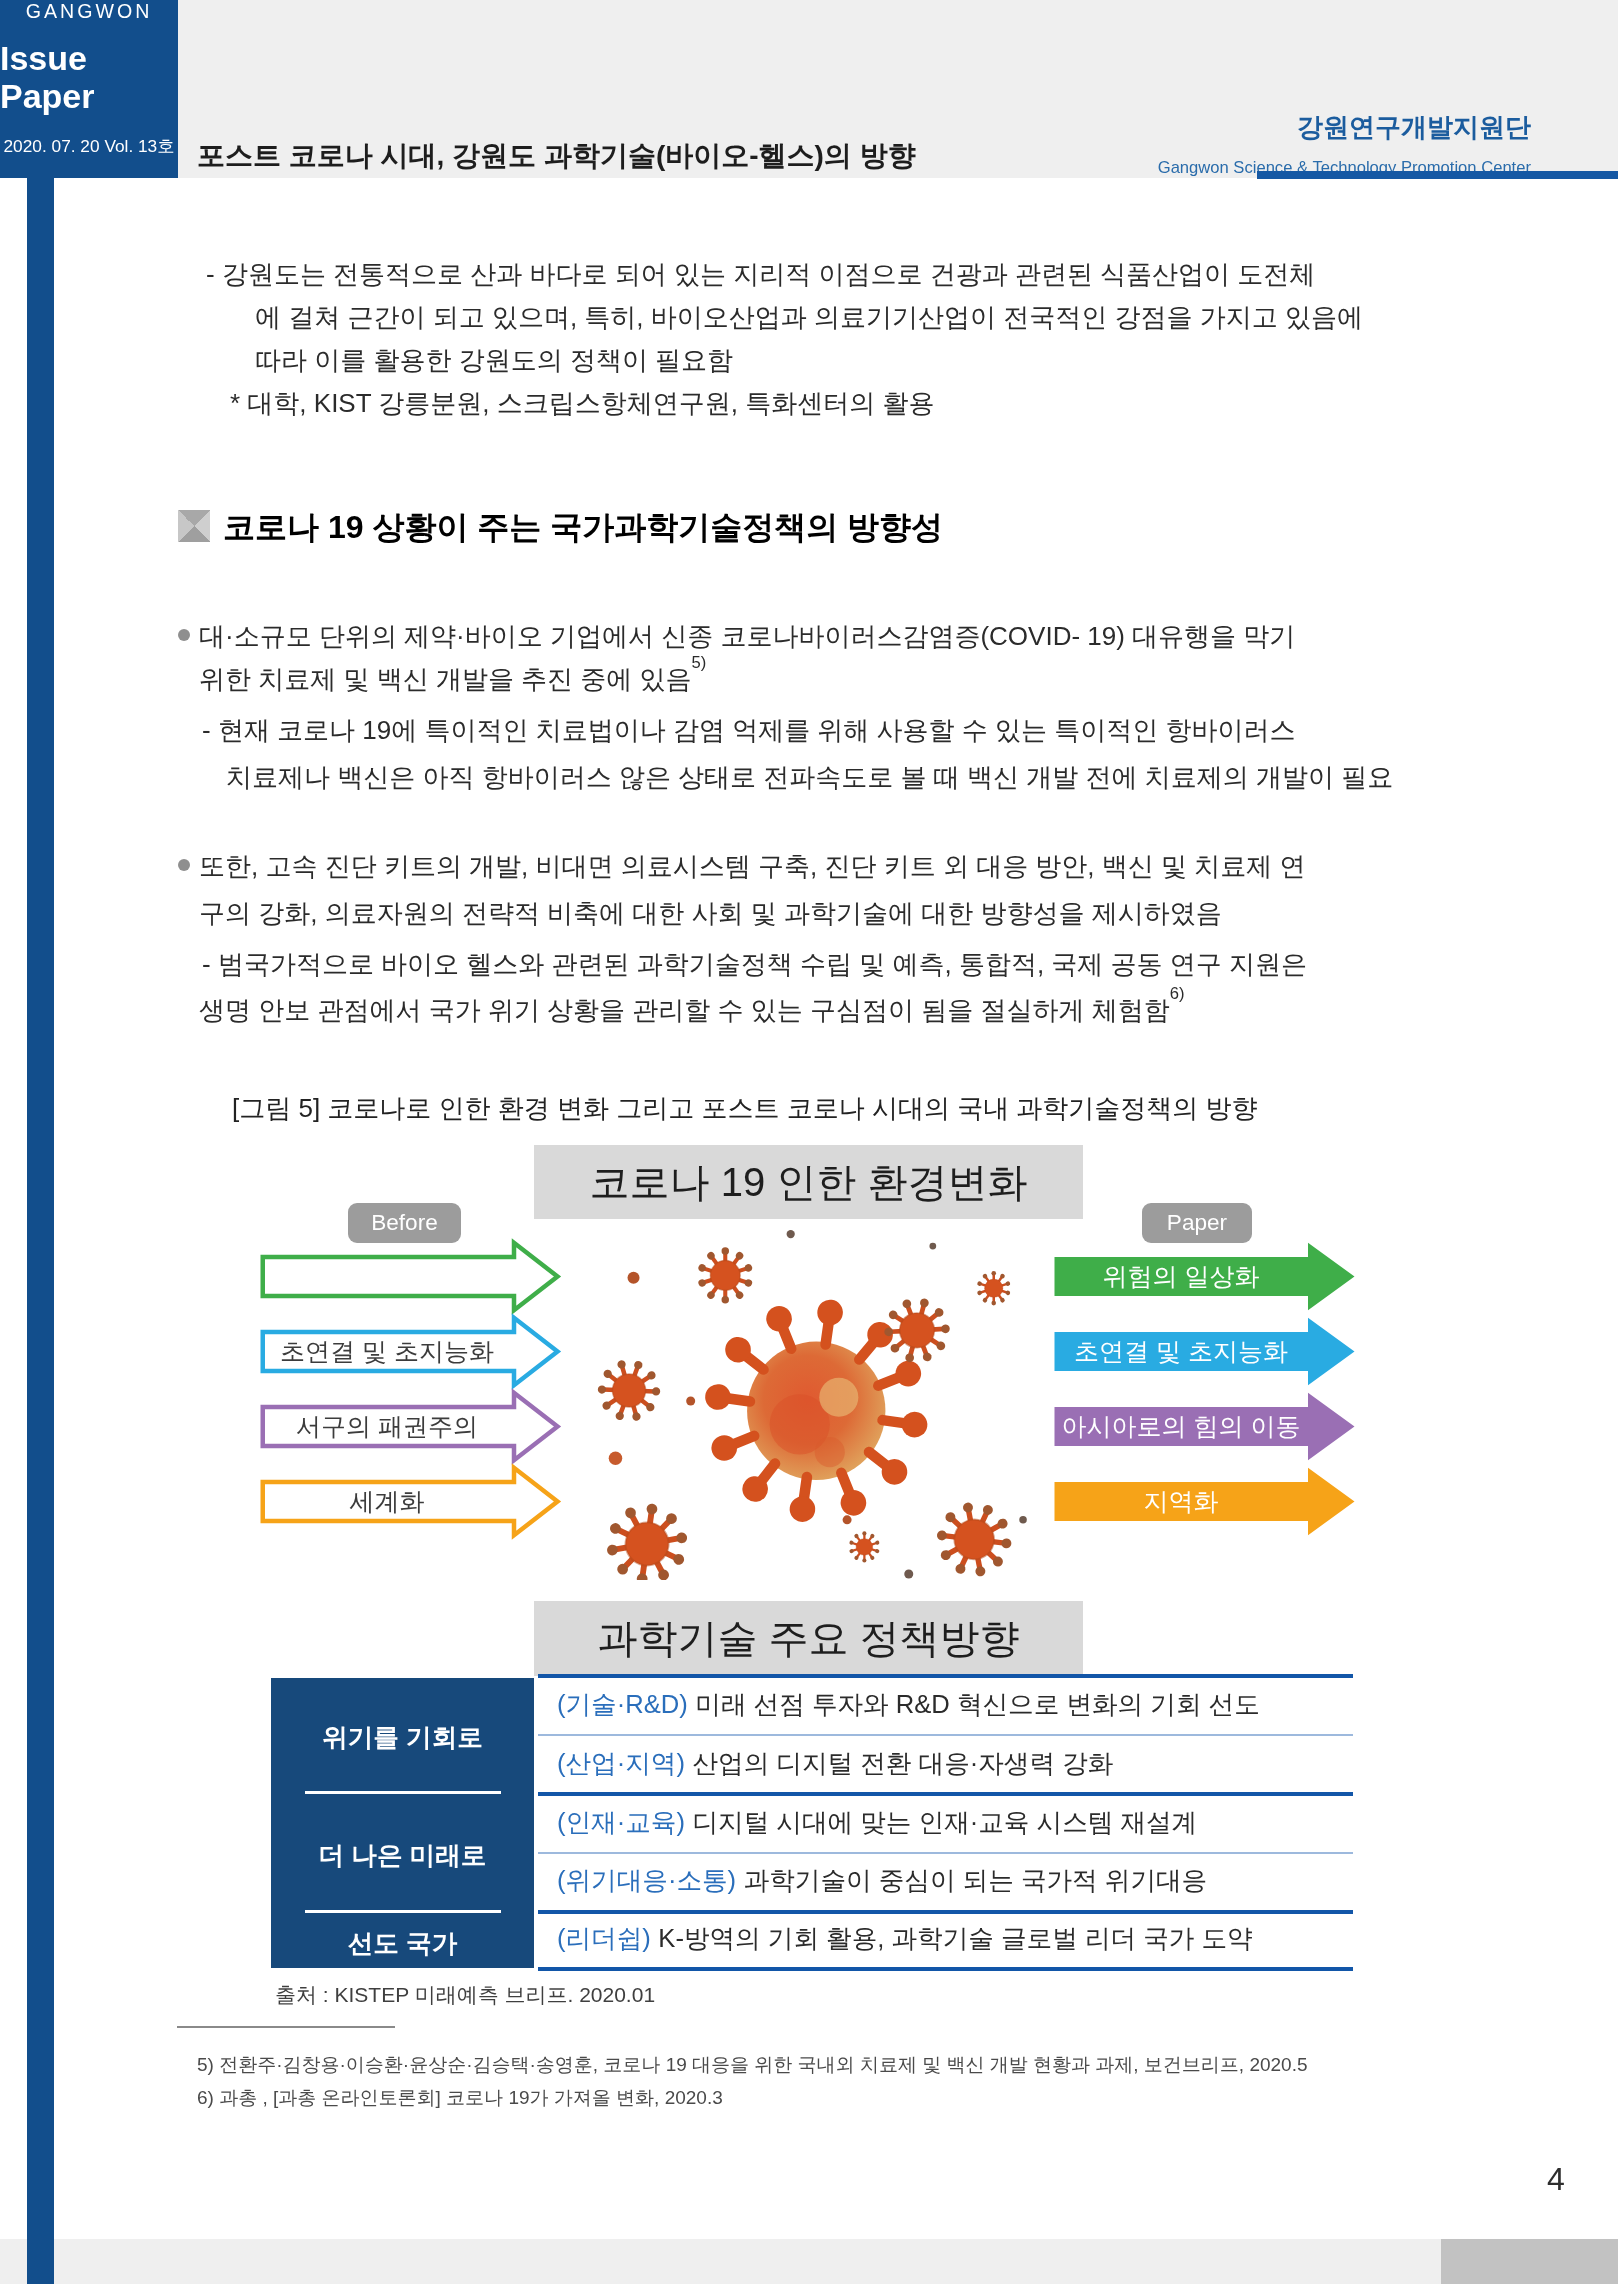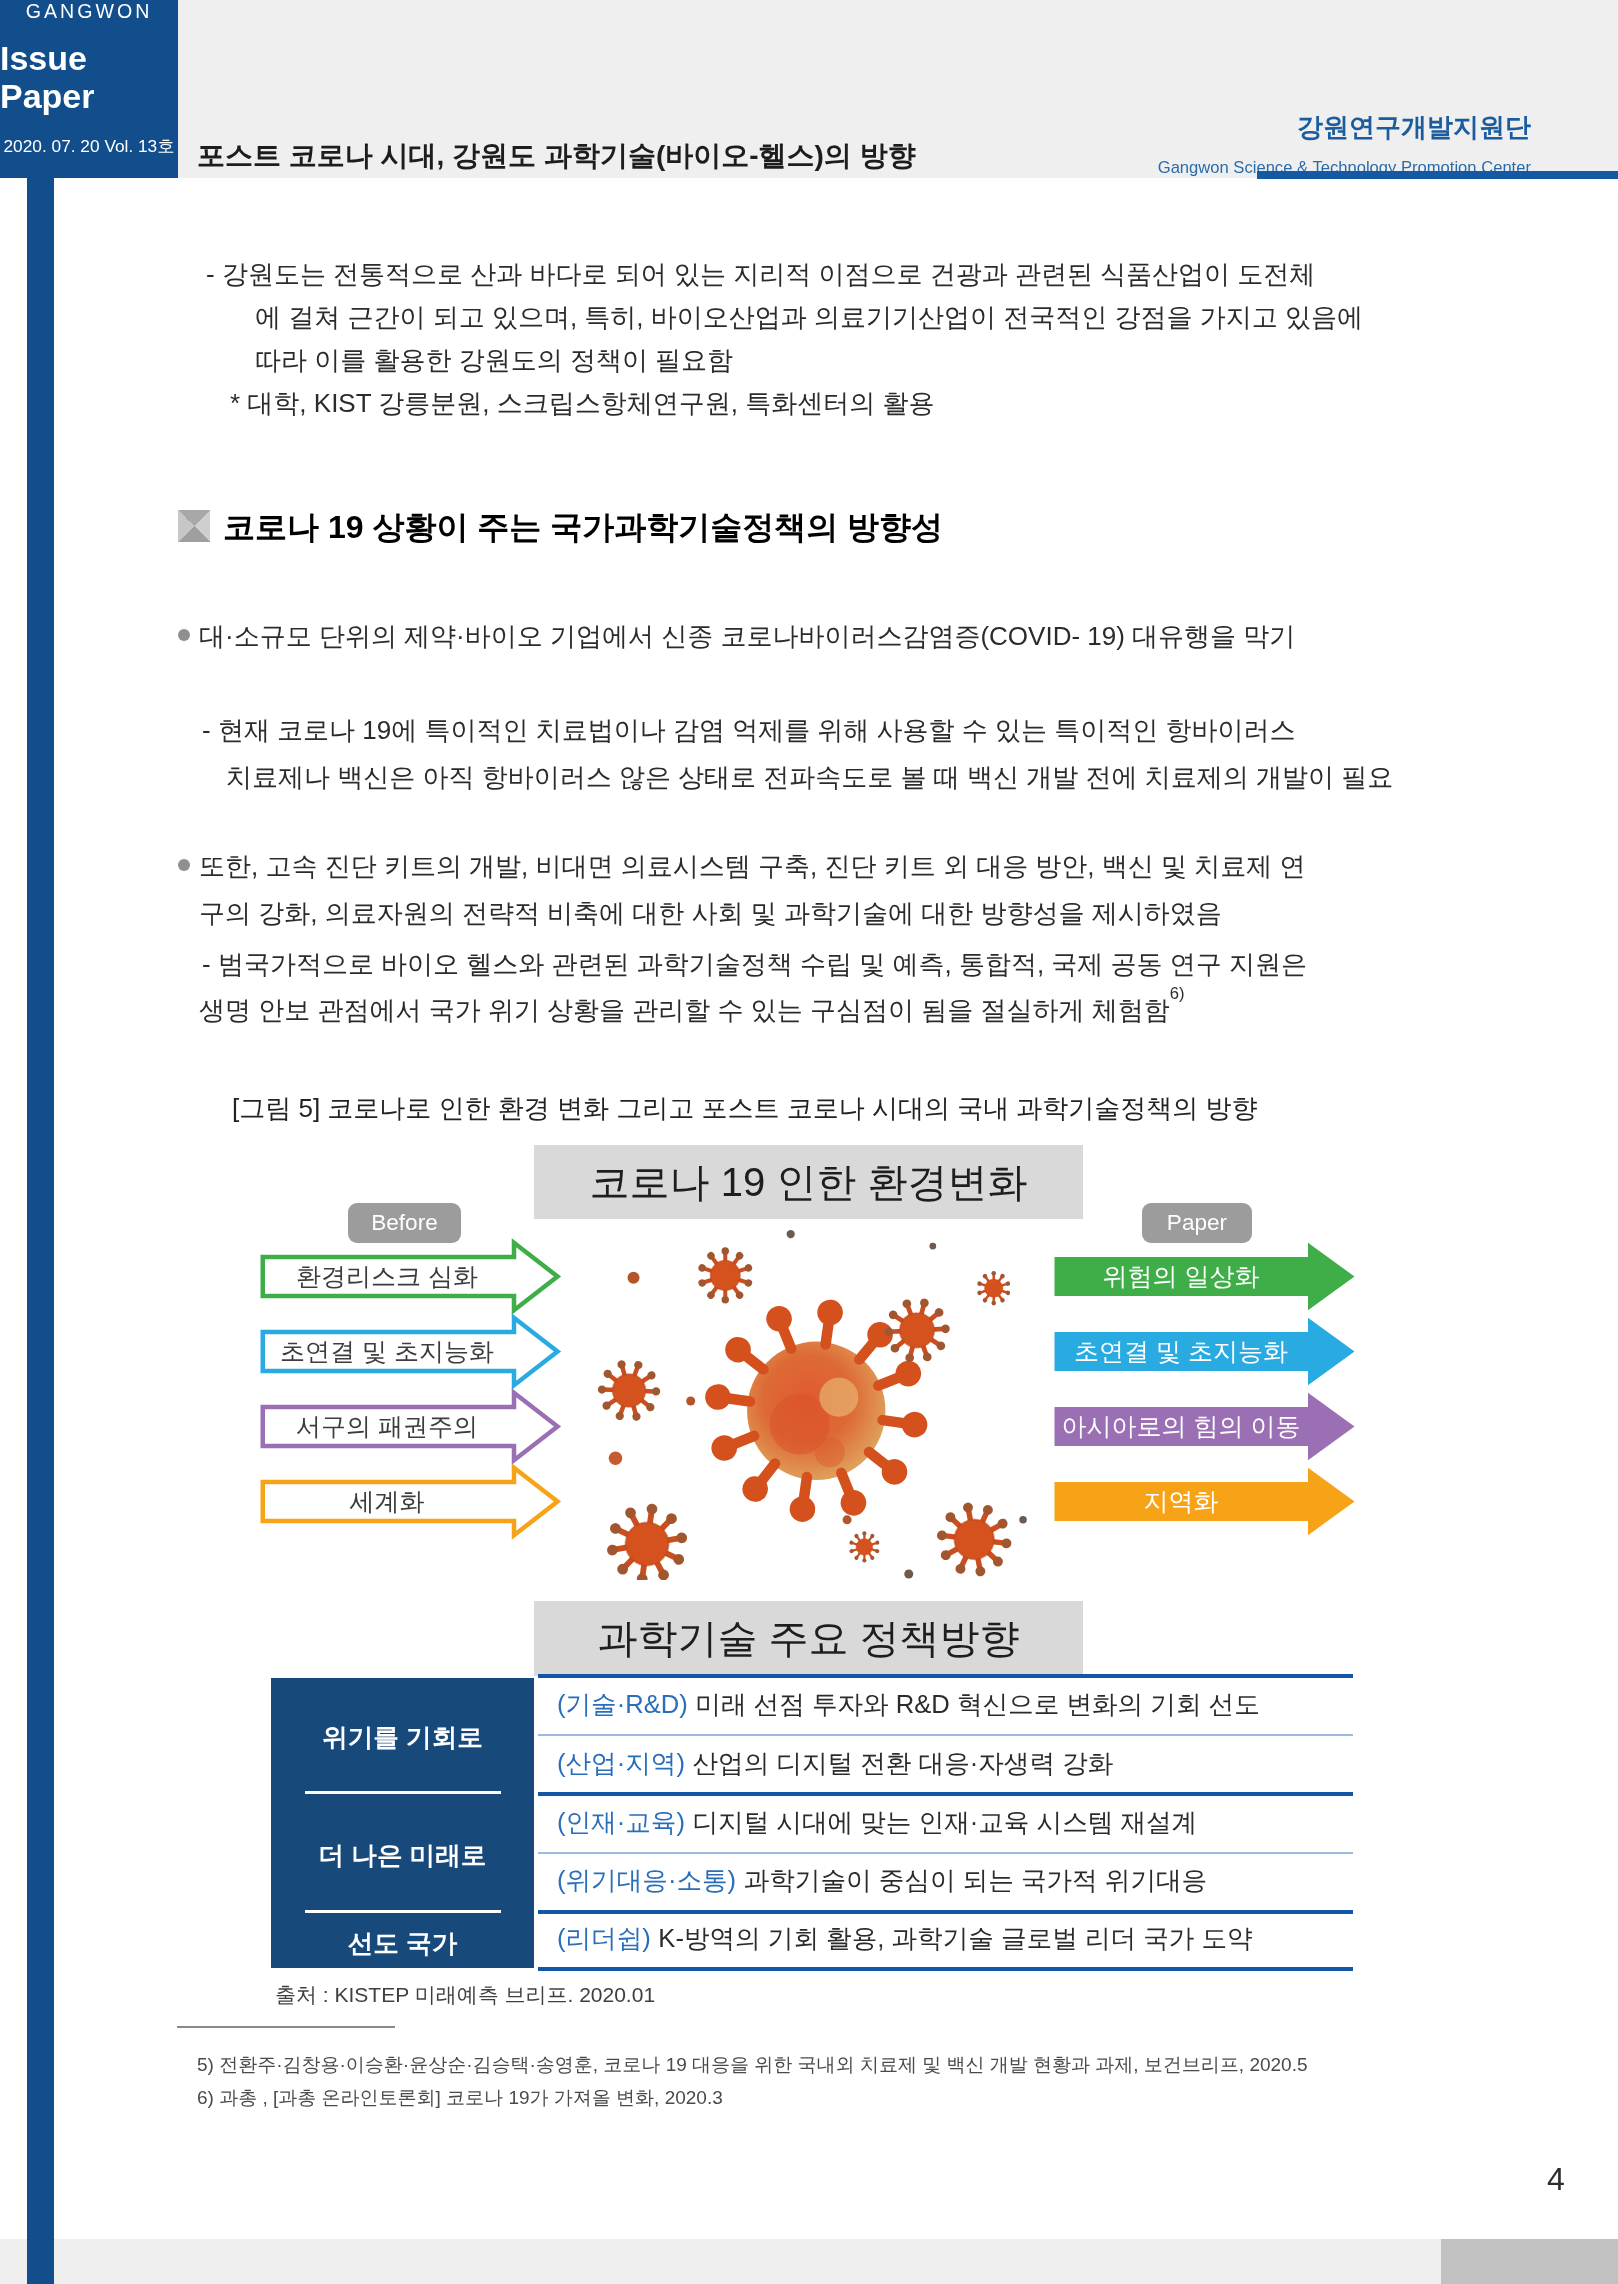--- a/index.html
+++ b/index.html
@@ -85,20 +85,23 @@
   <div class="tline" style="left:206px;top:257px">- 강원도는 전통적으로 산과 바다로 되어 있는 지리적 이점으로 건광과 관련된 식품산업이 도전체</div>
   <div class="tline" style="left:255px;top:300px">에 걸쳐 근간이 되고 있으며, 특히, 바이오산업과 의료기기산업이 전국적인 강점을 가지고 있음에</div>
   <div class="tline" style="left:255px;top:343px">따라 이를 활용한 강원도의 정책이 필요함</div>
   <div class="tline" style="left:230px;top:386px">* 대학, KIST 강릉분원, 스크립스항체연구원, 특화센터의 활용</div>
 
   <div class="abs section-bullet"></div>
   <div class="abs section-heading">코로나 19 상황이 주는 국가과학기술정책의 방향성</div>
 
   <div class="bullet-dot" style="left:178px;top:629px"></div>
   <div class="tline" style="left:199px;top:619px">대·소규모 단위의 제약·바이오 기업에서 신종 코로나바이러스감염증(COVID- 19) 대유행을 막기</div>
+  <div class="tline" style="left:199px;top:662px">
+    <span>위한 치료제 및 백신 개발을 추진 중에 있음</span><sup class="fnref">5)</sup>
+  </div>
   <div class="tline" style="left:202px;top:713px">- 현재 코로나 19에 특이적인 치료법이나 감염 억제를 위해 사용할 수 있는 특이적인 항바이러스</div>
   <div class="tline" style="left:226px;top:760px">치료제나 백신은 아직 항바이러스 않은 상태로 전파속도로 볼 때 백신 개발 전에 치료제의 개발이 필요</div>
 
   <div class="bullet-dot" style="left:178px;top:859px"></div>
   <div class="tline" style="left:199px;top:849px">또한, 고속 진단 키트의 개발, 비대면 의료시스템 구축, 진단 키트 외 대응 방안, 백신 및 치료제 연</div>
   <div class="tline" style="left:199px;top:896px">구의 강화, 의료자원의 전략적 비축에 대한 사회 및 과학기술에 대한 방향성을 제시하였음</div>
   <div class="tline" style="left:202px;top:947px">- 범국가적으로 바이오 헬스와 관련된 과학기술정책 수립 및 예측, 통합적, 국제 공동 연구 지원은</div>
   <div class="tline" style="left:199px;top:993px">
     <span>생명 안보 관점에서 국가 위기 상황을 관리할 수 있는 구심점이 됨을 절실하게 체험함</span><sup class="fnref">6)</sup>
   </div>
@@ -106,21 +109,20 @@
   <div class="abs fig-caption">[그림 5] 코로나로 인한 환경 변화 그리고 포스트 코로나 시대의 국내 과학기술정책의 방향</div>
 
   <div class="abs gray-box env-box">코로나 19 인한 환경변화</div>
   <div class="abs ba-label" style="left:348px;top:1203px">Before</div>
   <div class="abs ba-label" style="left:1142px;top:1203px;width:110px">Paper</div>
 
   <div class="arrow arrow-left" style="left:260px;top:1239px">
     <svg viewBox="0 0 400 100">
         <polygon points="3,24 338,24 338,5 396,50 338,95 338,76 3,76" fill="#ffffff" stroke-width="6" stroke="#3fae49"></polygon>
       </svg>
-    <span class="arrow-label">환경리스크 심화</span>
   </div>
   <div class="arrow arrow-left" style="left:260px;top:1314px">
     <svg viewBox="0 0 400 100">
         <polygon points="3,24 338,24 338,5 396,50 338,95 338,76 3,76" fill="#ffffff" stroke-width="6" stroke="#29abe2"></polygon>
       </svg>
     <span class="arrow-label">초연결 및 초지능화</span>
   </div>
   <div class="arrow arrow-left" style="left:260px;top:1389px">
     <svg viewBox="0 0 400 100">
         <polygon points="3,24 338,24 338,5 396,50 338,95 338,76 3,76" fill="#ffffff" stroke-width="6" stroke="#9a6fb4"></polygon>

